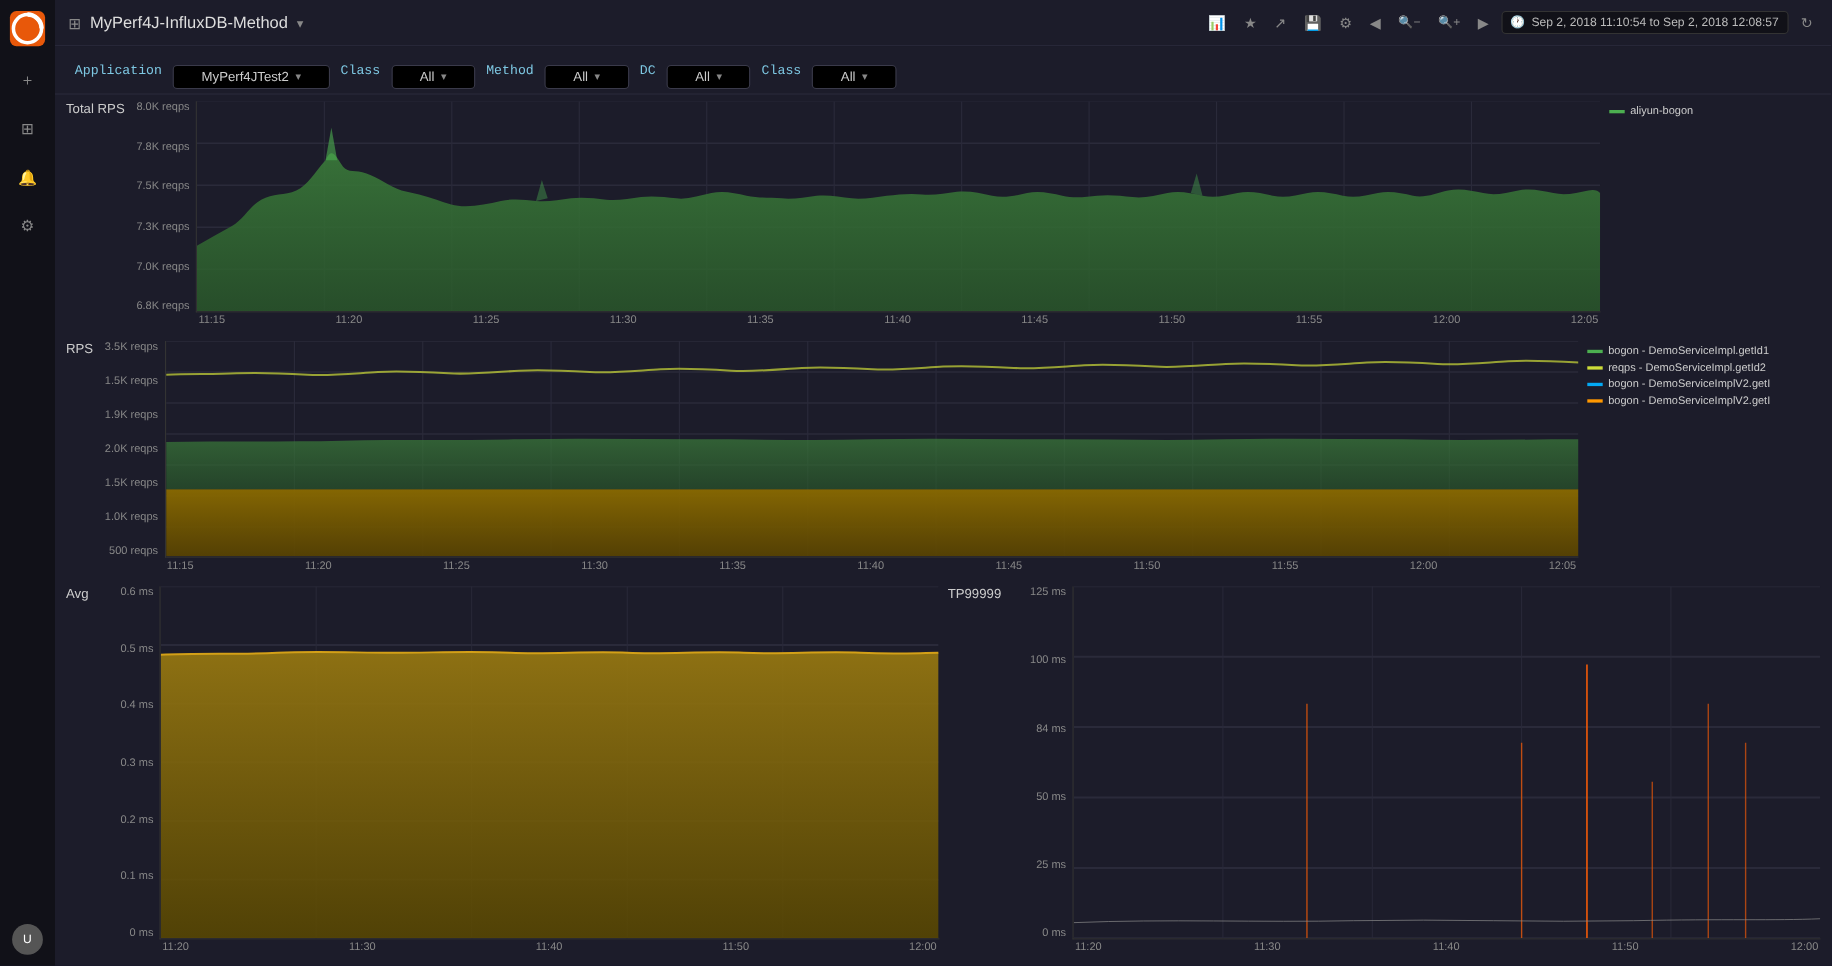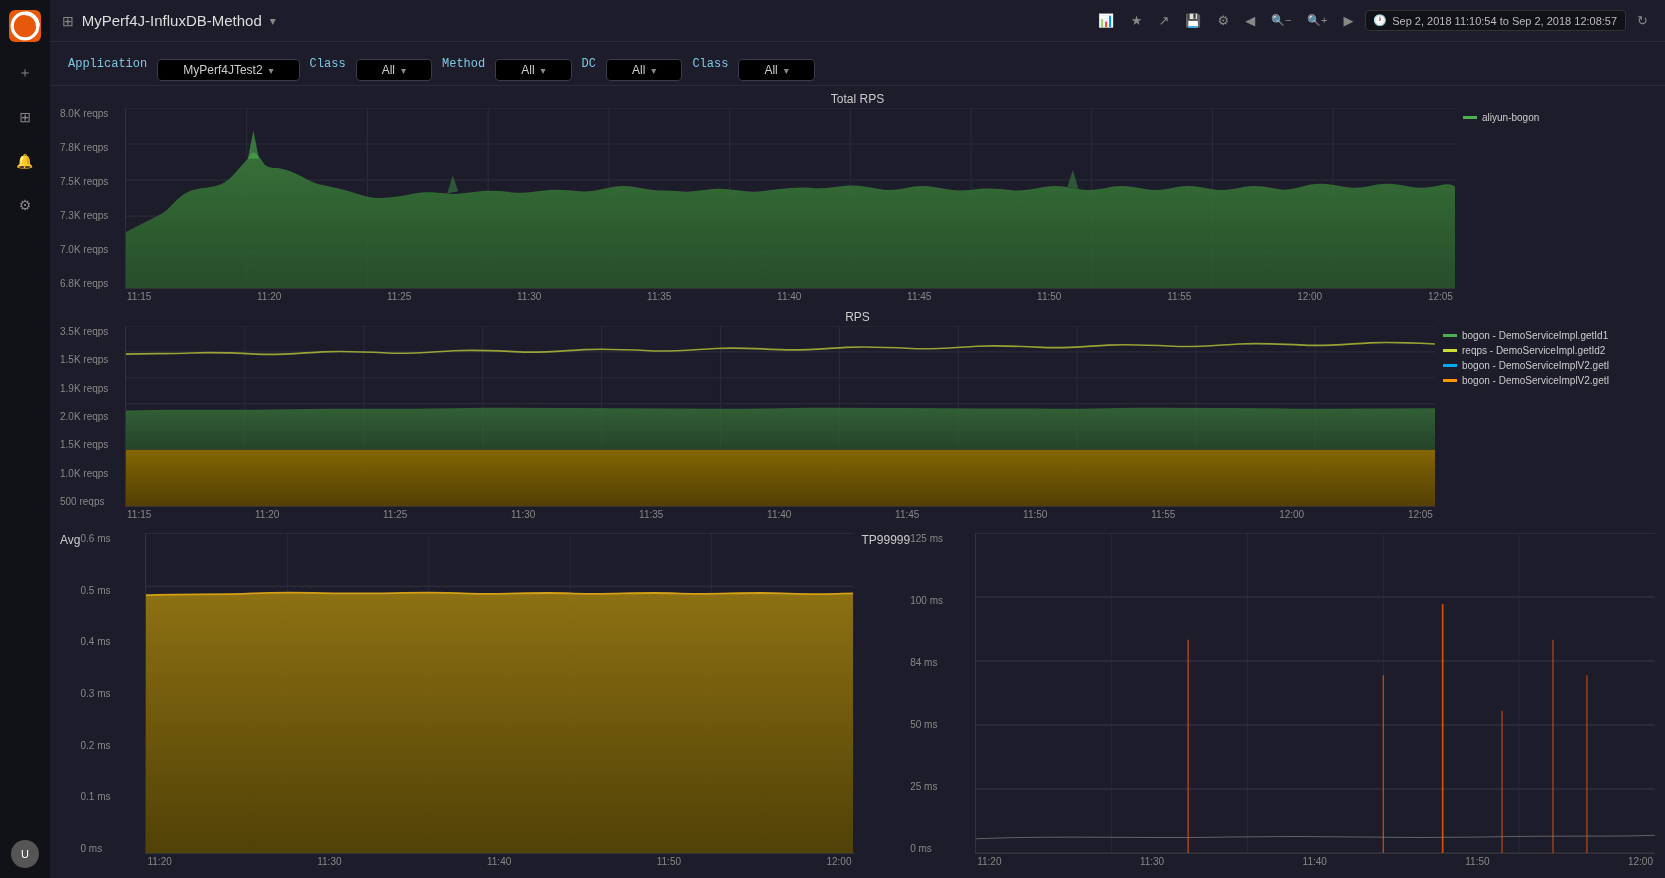--- a/index.html
+++ b/index.html
@@ -138,21 +138,21 @@
       text-align: center;
       color: #ccc;
       font-size: 12px;
       margin-bottom: 2px;
     }
     .chart-yaxis {
       width: 65px;
       display: flex;
       flex-direction: column;
       justify-content: space-between;
-      align-items: flex-start;
+      align-items: flex-end;
       padding-right: 6px;
       padding-bottom: 18px;
       color: #888;
       font-size: 10px;
       flex-shrink: 0;
     }
     .chart-area {
       flex: 1;
       position: relative;
       border-left: 1px solid #333;
@@ -226,21 +226,21 @@
       flex: 1;
       overflow-y: auto;
       display: flex;
       flex-direction: column;
       gap: 8px;
       padding: 6px 10px;
     }
 
     .chart-wrapper {
       display: flex;
-      flex-direction: column;
+      flex-direction: row;
     }
     .chart-main-row {
       display: flex;
       align-items: stretch;
     }
   </style>
 </head>
 <body>
 
 <div class="sidebar">

